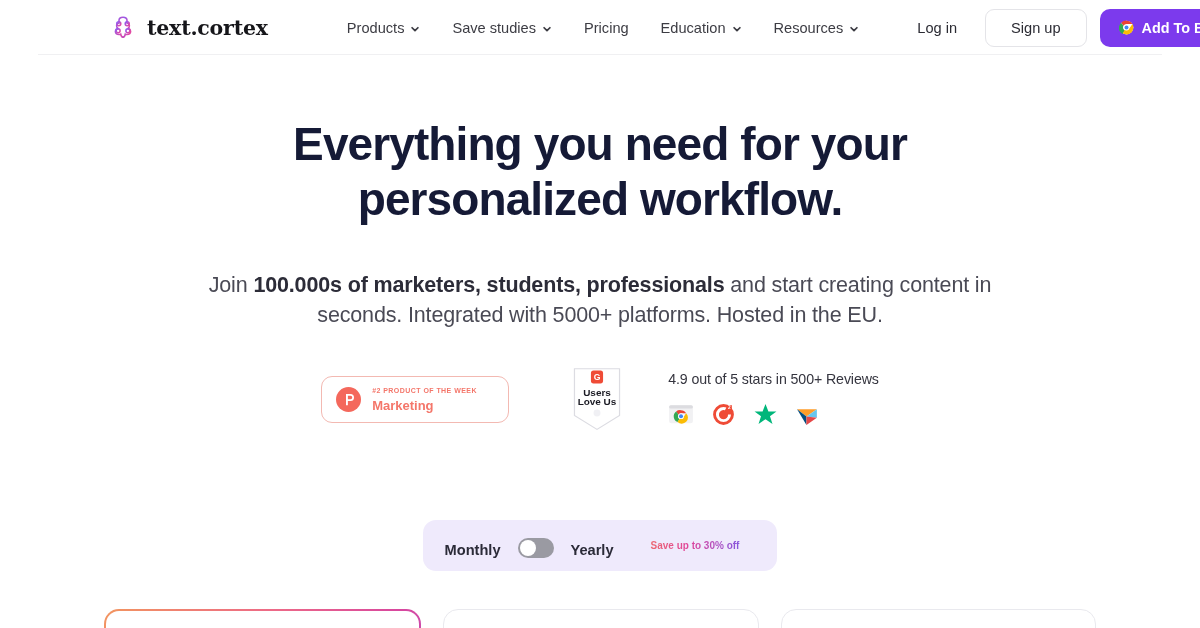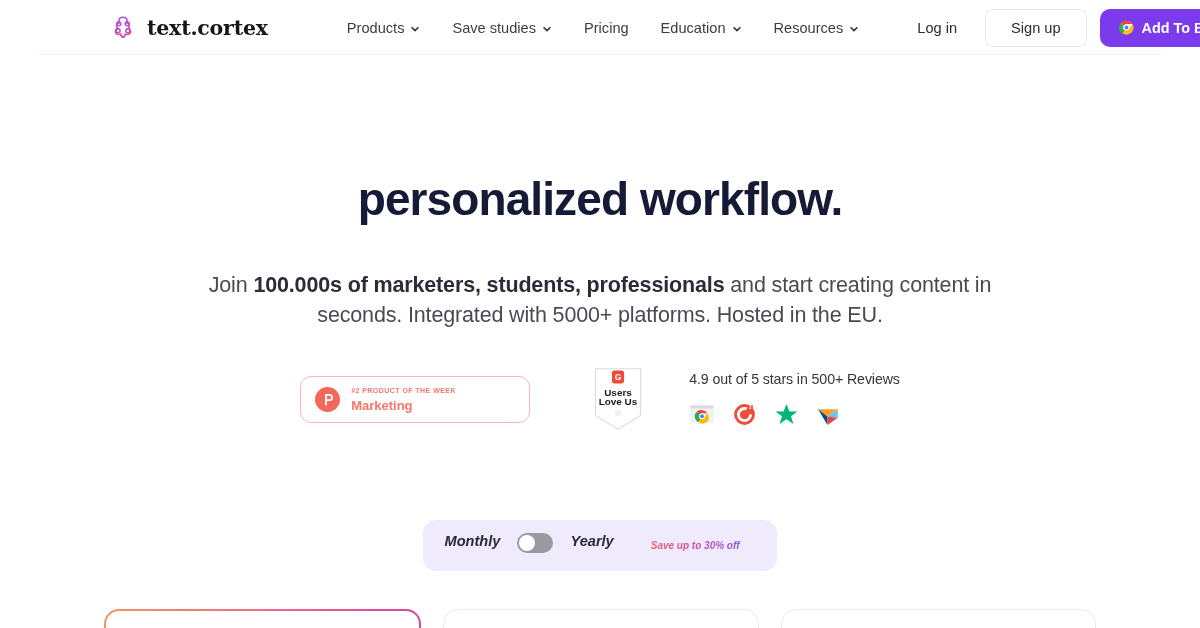--- a/index.html
+++ b/index.html
@@ -146,21 +146,21 @@
     margin-top: 36px;
   }
 
   .ph-badge {
     display: flex;
     align-items: center;
     gap: 11px;
     border: 1.2px solid #f3b9b2;
     border-radius: 11px;
     padding: 10px 14px;
-    width: 230px;
+    width: 188px;
     background: #fff;
     cursor: pointer;
   }
   .ph-logo { width: 25px; height: 25px; flex: 0 0 auto; }
   .ph-txt { text-align: left; line-height: 1; }
   .ph-kicker {
     font-size: 7px;
     font-weight: 700;
     letter-spacing: 0.45px;
     color: #f4766a;
@@ -193,26 +193,25 @@
     align-items: center;
     gap: 17px;
     margin-top: 14px;
   }
   .review-icons > * { cursor: pointer; flex: 0 0 auto; display: block; }
 
   
   .toggle-wrap { display: flex; justify-content: center; margin-top: 88px; }
   .toggle-pill {
     display: flex;
-    align-items: flex-start;
+    align-items: flex-end;
     gap: 0;
     background: #efeafc;
     border-radius: 13px;
     padding: 13px 22px;
-    font-style: italic;
   }
   .toggle-label {
     font-size: 14.6px;
     font-weight: 700;
     color: #2b2b38;
     white-space: nowrap;
   }
   .toggle-switch {
     width: 36px;
     height: 20px;
@@ -347,21 +346,21 @@
         <circle cx="24" cy="24" r="6.3" fill="#4285f4"></circle>
       </svg>
       <span>Add To Browser</span>
     </button>
   </div>
 </header>
 
 <main>
   <section class="hero">
     <h1 class="hero-title">
-      <br>
+      <span>Everything you need for your</span><br>
       <span>personalized workflow.</span>
     </h1>
 
     <p class="hero-sub">
       <span>Join </span><b>100.000s of marketers, students, professionals</b><span> and start creating content in seconds. Integrated with 5000+ platforms. Hosted in the EU.</span>
     </p>
 
     <div class="proof">
 
       <div class="ph-badge">

